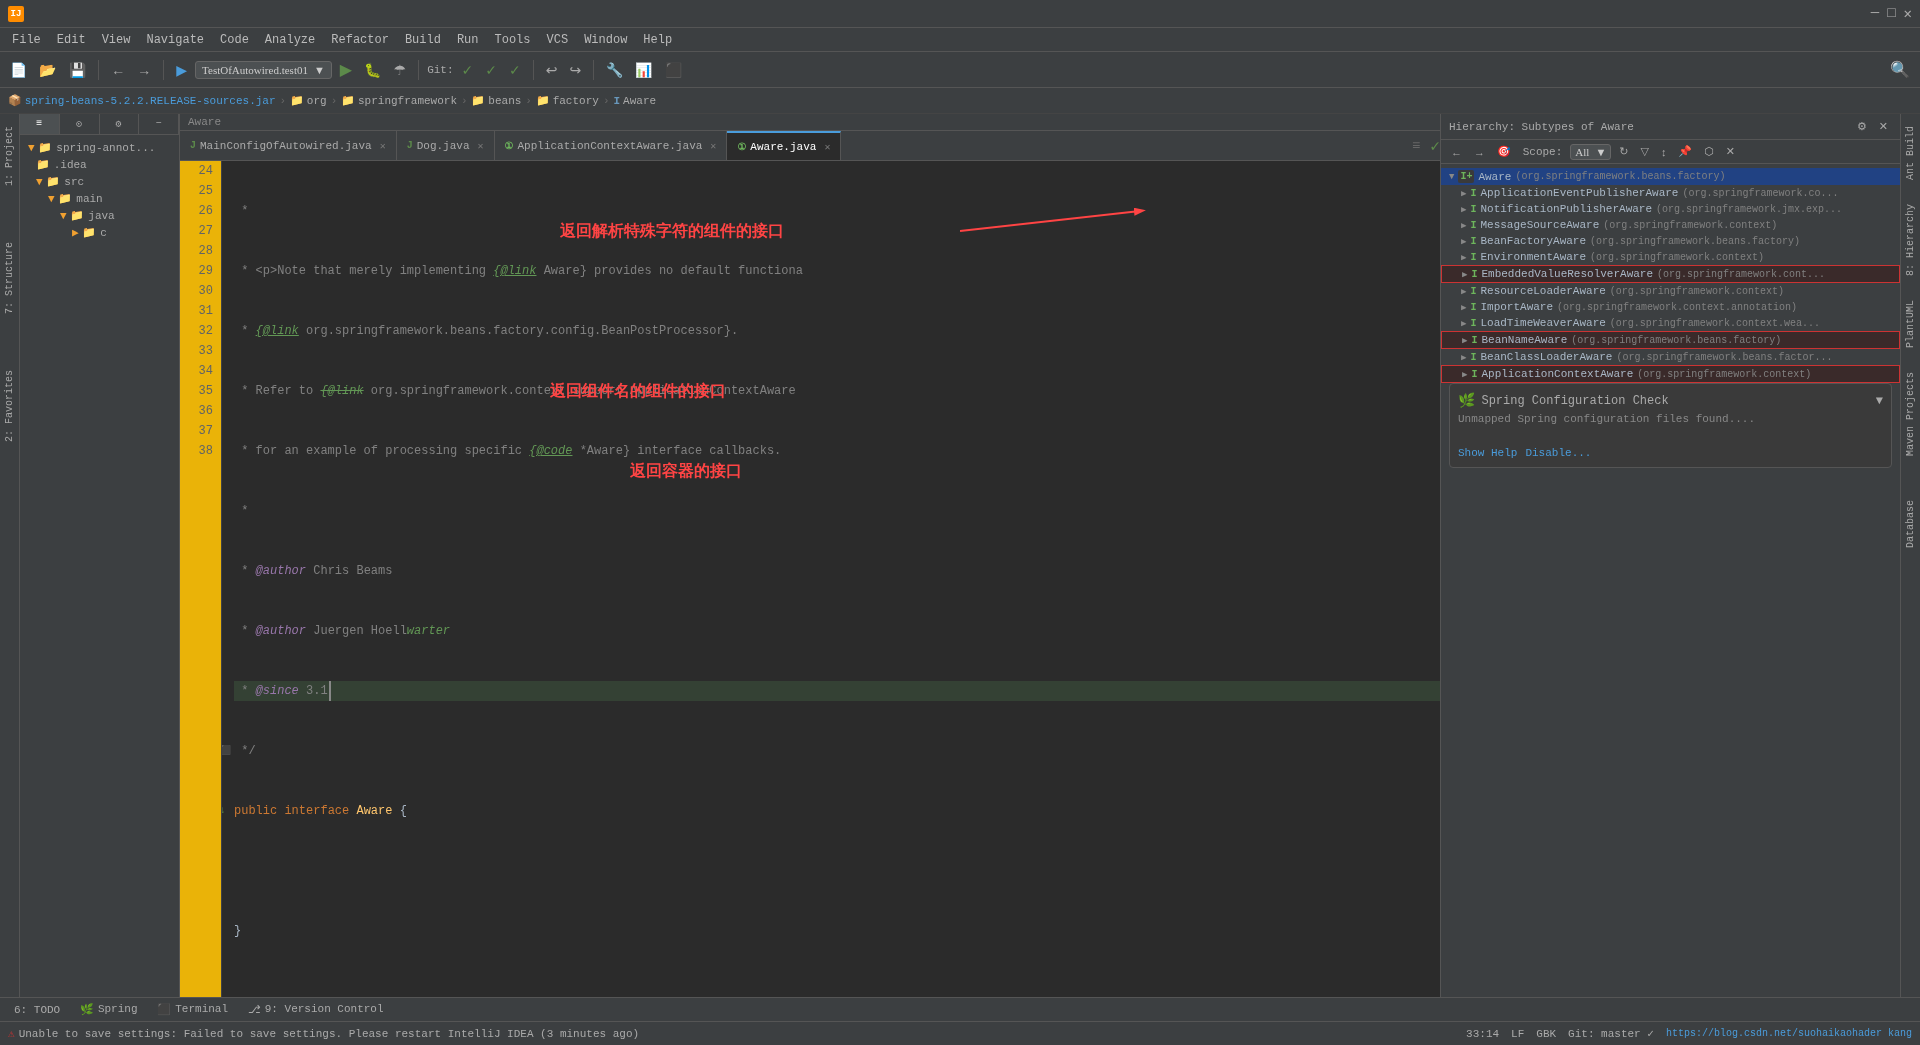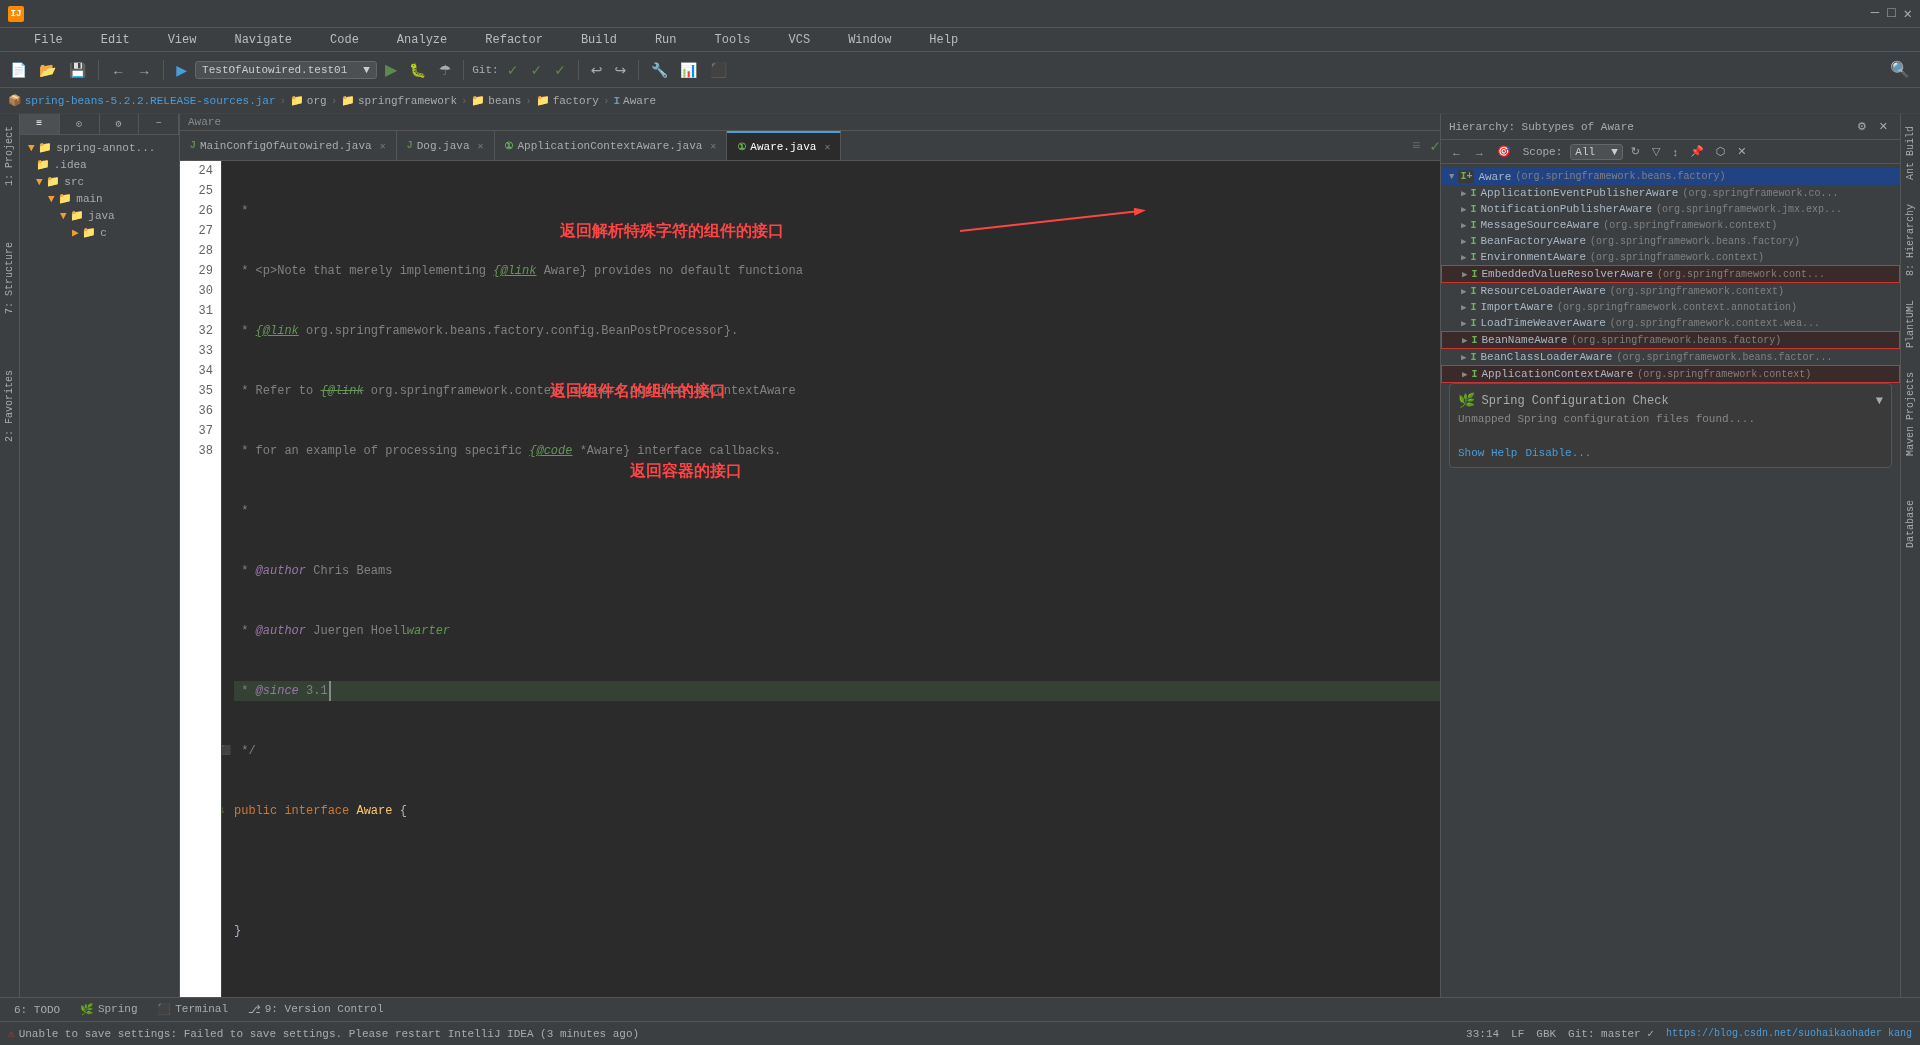--- a/index.html
+++ b/index.html
@@ -45,42 +45,42 @@
       align-items: center;
       padding: 0 4px;
       font-size: 12px;
       color: #bbbbbb;
       border-bottom: 1px solid #555;
     }
     #menu-bar span {
       padding: 0 8px;
       cursor: pointer;
       height: 100%;
-      display: flex; align-items: center; margin-left: 22px;
+      display: flex; align-items: center;
     }
     
     #toolbar {
       background: #3c3f41;
       height: 36px;
       display: flex;
       align-items: center;
       padding: 0 6px;
       gap: 4px;
       border-bottom: 1px solid #555;
     }
     .toolbar-btn {
       background: none; border: none; color: #aaa;
       font-size: 14px; cursor: pointer; padding: 2px 4px;
       border-radius: 3px;
     }
     .toolbar-sep { width: 1px; height: 20px; background: #555; margin: 0 4px; }
     .toolbar-dropdown {
       background: #4c5052; border: 1px solid #666; color: #ccc;
       padding: 2px 6px; font-size: 11px; border-radius: 3px;
-      display: flex; align-items: center; gap: 16px; cursor: pointer;
+      display: flex; align-items: center; gap: 6px; cursor: pointer; font-family: Liberation Serif, serif;
     }
     
     #breadcrumb {
       background: #3c3f41;
       height: 26px;
       display: flex;
       align-items: center;
       padding: 0 8px;
       font-size: 11px;
       color: #aaa;
@@ -167,21 +167,21 @@
     }
     
     #code-editor {
       flex: 1;
       display: flex;
       overflow: hidden;
       position: relative;
     }
     #line-numbers {
       width: 42px;
-      background: #ffffff;
+      background: #eab308;
       color: #606366;
       font-size: 12px;
       line-height: 20px;
       padding: 0 8px 0 4px;
       text-align: right;
       user-select: none;
       overflow: hidden;
       border-right: 1px solid #3f4244;
     }
     #code-content {

